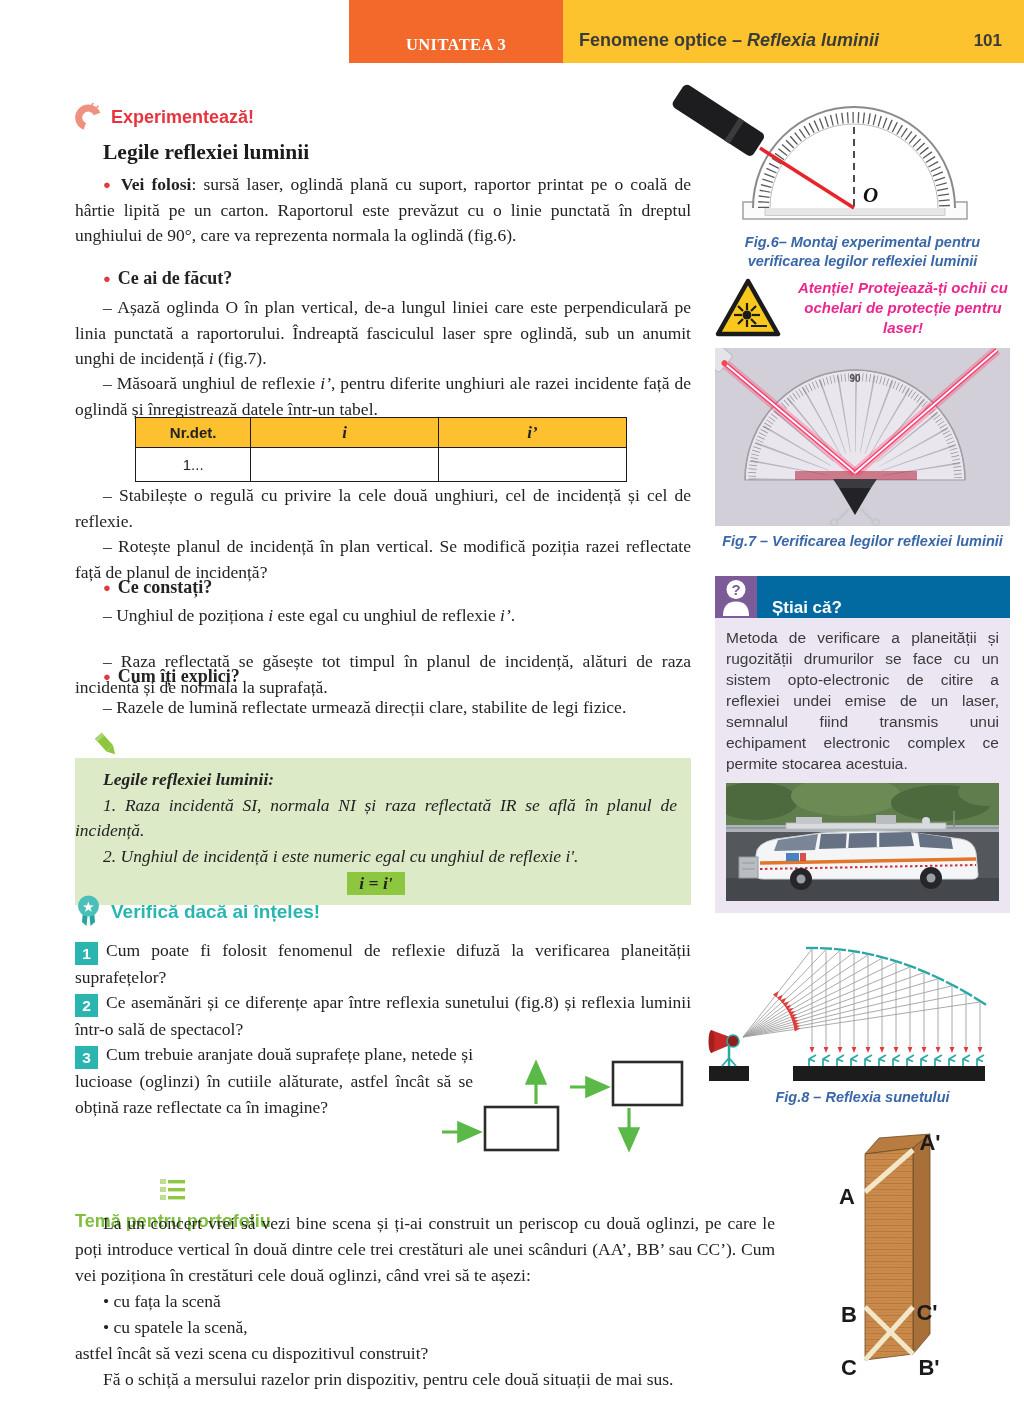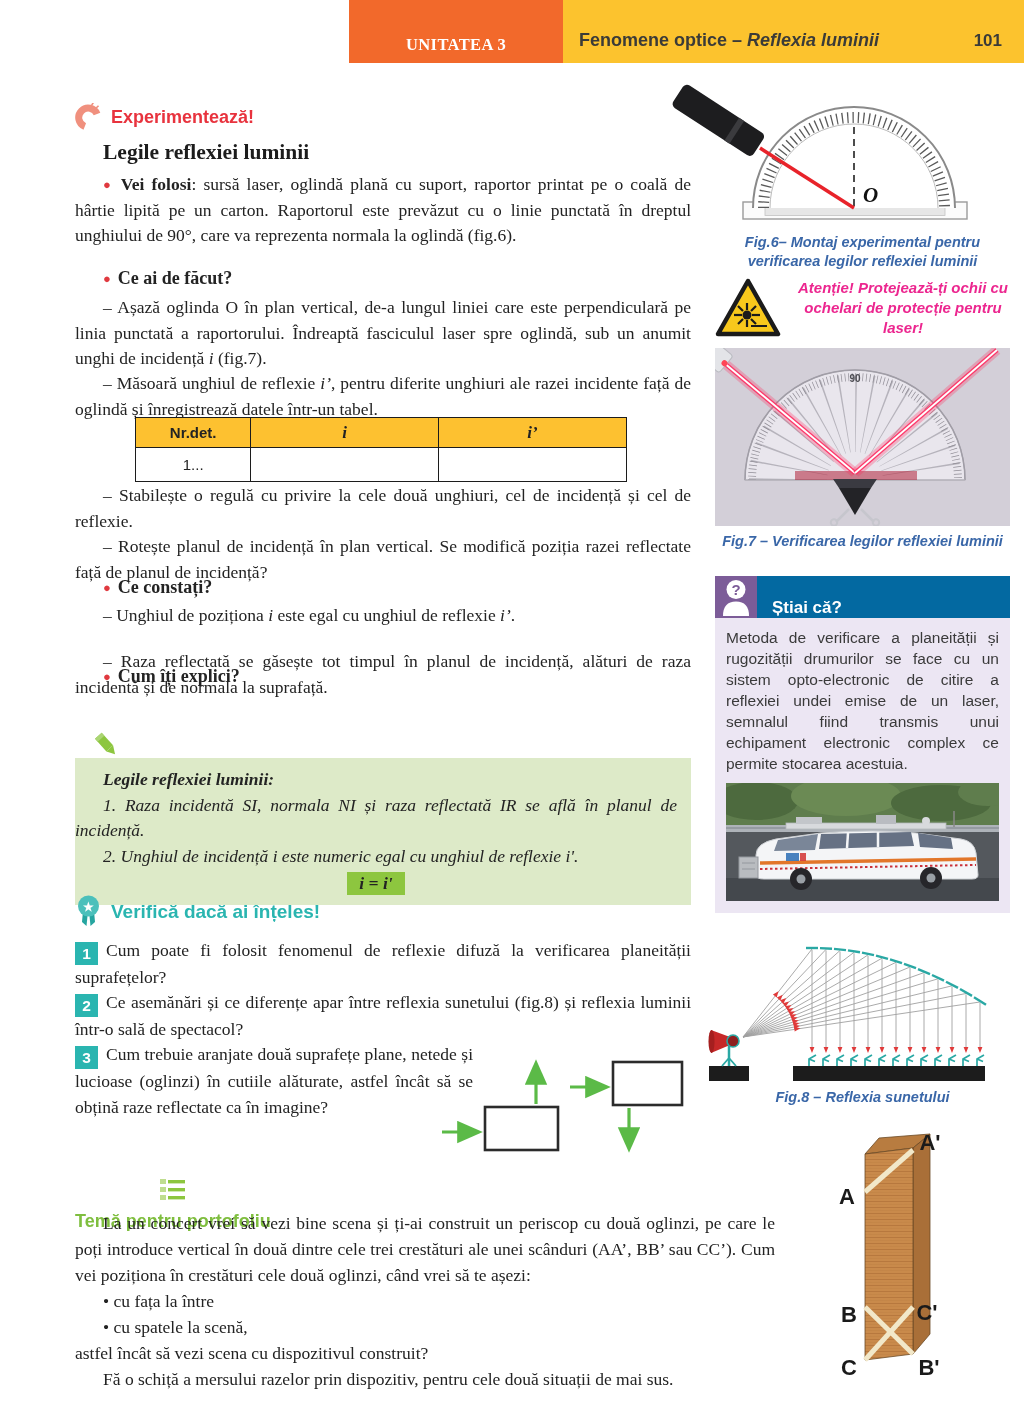--- a/index.html
+++ b/index.html
@@ -139,20 +139,21 @@
     <p class="abs p" style="top:534px;">– Rotește planul de incidență în plan vertical. Se modifică poziția razei reflectate față de planul de incidență?</p>
 
     <p class="abs subhead" style="top:577px;"><span class="dot">●</span><span>Ce constați?</span></p>
 
     <p class="abs p" style="top:603px;"><span>– Unghiul de poziționa </span><span class="it">i</span><span> este egal cu unghiul de reflexie </span><span class="it">i’</span><span>.</span></p>
 
     <p class="abs p" style="top:649px;">– Raza reflectată se găsește tot timpul în planul de incidență, alături de raza incidentă și de normala la suprafață.</p>
 
     <p class="abs subhead" style="top:666px;"><span class="dot">●</span><span>Cum îți explici?</span></p>
 
+    <p class="abs p" style="top:695px;">– Razele de lumină reflectate urmează direcții clare, stabilite de legi fizice.</p>
 
     <div class="abs feature green-t" style="top:731px;left:0;">
       <svg width="28" height="28" viewBox="0 0 28 28">
         <g transform="rotate(-42 14 14)">
           <rect x="10" y="2" width="9" height="17" fill="#8DC63F"></rect>
           <rect x="10" y="2" width="9" height="4" fill="#ABD574"></rect>
           <polygon points="10,19 19,19 14.5,27" fill="#8DC63F"></polygon>
         </g>
       </svg>
       <span class="txt">Reține!</span>
@@ -204,21 +205,21 @@
         <rect x="1" y="9" width="6" height="5" fill="#BFDD8F"></rect>
           <rect x="9" y="10" width="17" height="3.4" fill="#8DC63F"></rect>
         <rect x="1" y="17" width="6" height="5" fill="#BFDD8F"></rect>
           <rect x="9" y="18" width="17" height="3.4" fill="#8DC63F"></rect>
       </svg>
       <span class="txt">Temă pentru portofoliu</span>
     </div>
 
     <div class="abs" style="top:1210px;left:0;width:700px;">
       <p class="p" style="width:700px;line-height:26px;">La un concert vrei să vezi bine scena și ți-ai construit un periscop cu două oglinzi, pe care le poți introduce vertical în două dintre cele trei crestături ale unei scânduri (AA’, BB’ sau CC’). Cum vei poziționa în crestături cele două oglinzi, când vrei să te așezi:</p>
-      <p class="p" style="text-align:left;line-height:26px;">• cu fața la între</p>
+      <p class="p" style="text-align:left;line-height:26px;">• cu fața la scenă</p>
       <p class="p" style="text-align:left;line-height:26px;">• cu spatele la scenă,</p>
       <p class="p" style="text-indent:0;text-align:left;line-height:26px;">astfel încât să vezi scena cu dispozitivul construit?</p>
       <p class="p" style="width:700px;line-height:26px;">Fă o schiță a mersului razelor prin dispozitiv, pentru cele două situații de mai sus.</p>
     </div>
   </div>
 
   <div class="abs rightcol">
 
     <svg class="abs" style="top:90px;left:-10px;overflow:visible;" width="305" height="140" viewBox="0 0 305 140">
       <rect x="38" y="112" width="224" height="17" fill="#fbfbfb" stroke="#9a9a9a" stroke-width="1.4"></rect>

